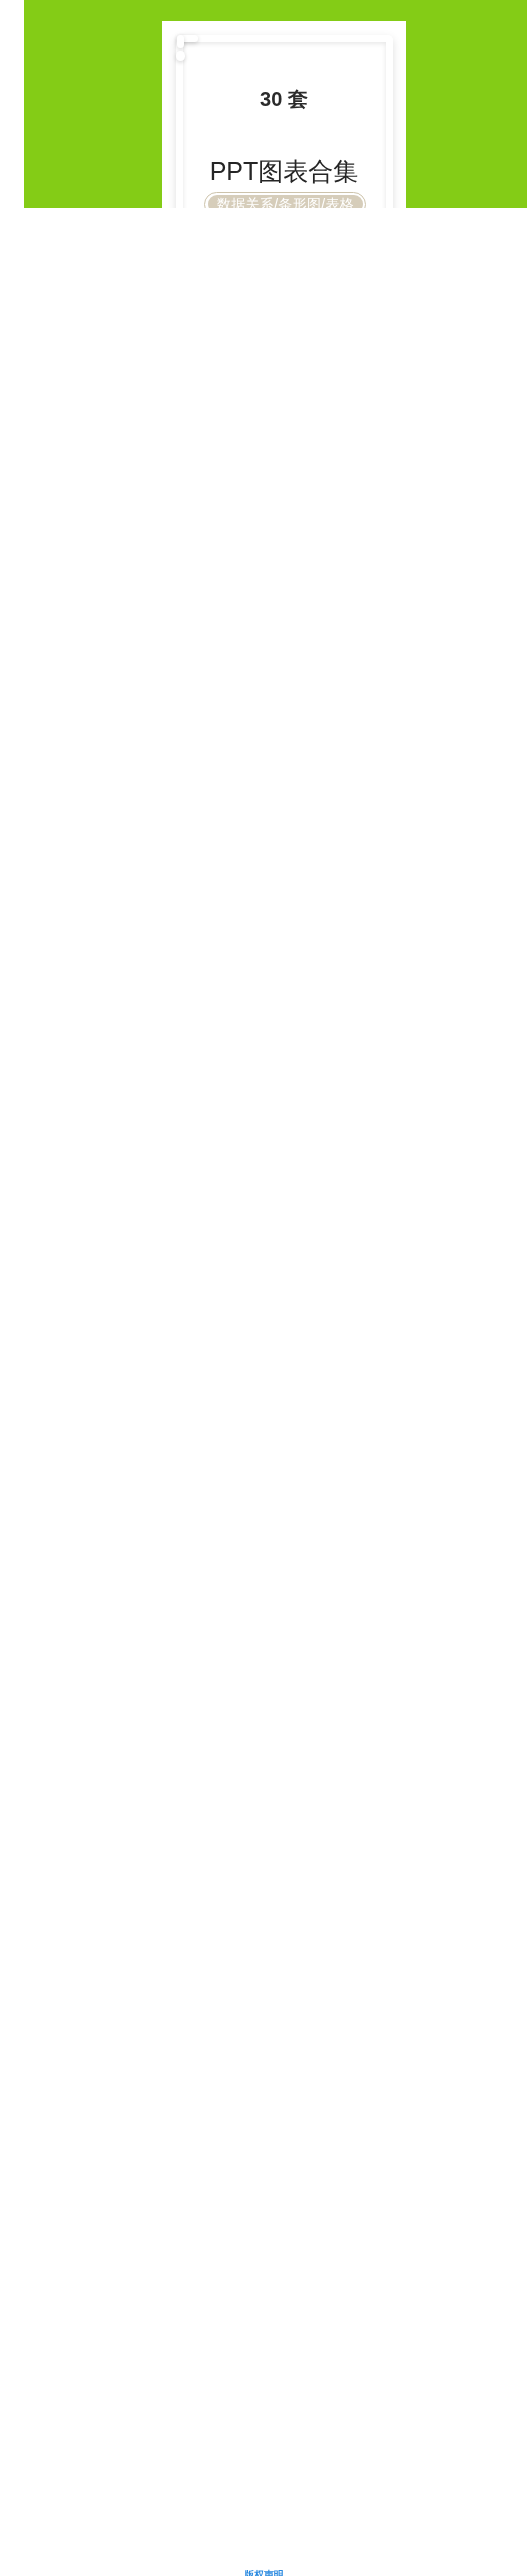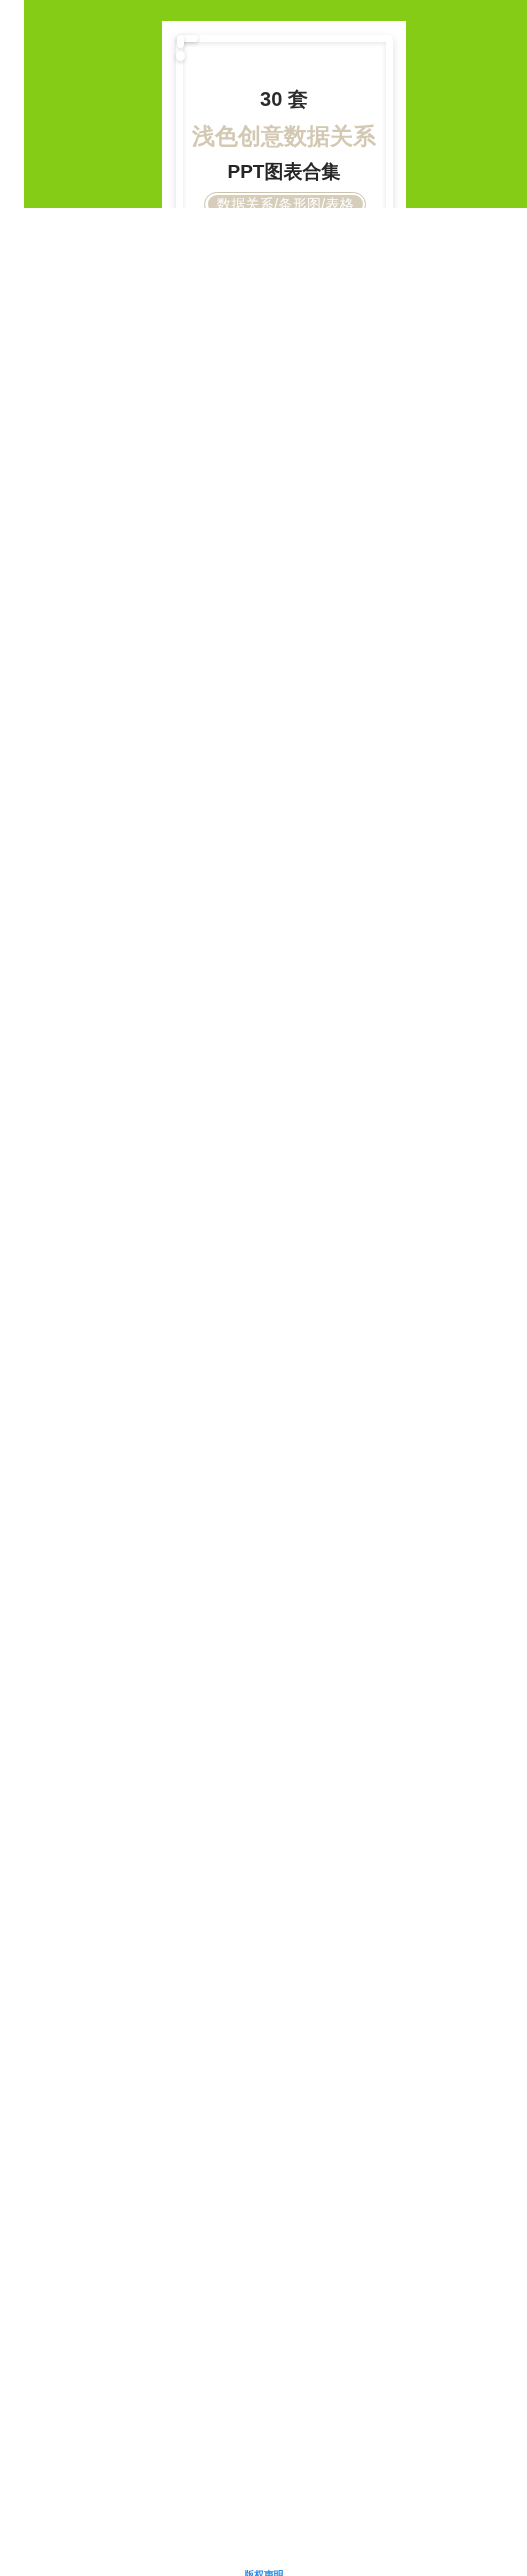--- a/index.html
+++ b/index.html
@@ -7,41 +7,40 @@
   .page{position:relative;width:528px;height:2811px;overflow:hidden;background:#fff;}
 
   
   .hero{position:absolute;left:0;top:0;width:528px;height:208px;background:#84cc16;overflow:hidden;margin-left:24px;}
   .hero-center{position:absolute;left:138px;top:20.6px;width:244px;height:252px;background:#fff;overflow:hidden;}
   .frame{position:absolute;left:14px;top:14px;width:217px;height:222px;border:7.7px solid #fff;border-radius:5.2px;box-sizing:border-box;
          box-shadow:0 3.6px 8.8px rgba(0,0,0,.13), inset 0 1.5px 5.7px rgba(0,0,0,.10);}
   .deco{position:absolute;background:#fff;box-shadow:0 1.5px 4.1px rgba(0,0,0,.16);}
   .h-t1{position:absolute;left:0;width:244px;top:67px;text-align:center;font-size:20px;line-height:23px;font-weight:bold;color:#2b2b2b;}
   .h-t2{position:absolute;left:0;width:244px;top:103px;text-align:center;font-size:23px;line-height:25px;font-weight:bold;color:#d3c9b2;}
-  .h-t3{position:absolute;left:0;width:244px;top:136px;text-align:center;font-size:19px;line-height:29px;font-weight:bold;color:#252525;}
+  .h-t3{position:absolute;left:0;width:244px;top:136px;text-align:center;font-size:25px;line-height:29px;font-weight:normal;color:#252525;}
   .h-pill-o{position:absolute;left:42px;top:171px;width:162px;height:25px;border:0.7px solid #cdc3ab;border-radius:13px;box-sizing:border-box;}
   .h-pill-i{position:absolute;left:46px;top:174px;width:155px;height:18.5px;background:#d6cdba;border-radius:9.3px;color:#fff;font-size:14px;line-height:18.5px;text-align:center;letter-spacing:0.3px;}
 
   
   .foot{position:absolute;left:0;top:2555px;width:528px;height:256px;background:#fff;}
   .fh{position:absolute;left:0;top:14.4px;width:528px;text-align:center;font-size:9.8px;color:#2b8ae0;font-weight:bold;}
 </style>
 </head>
 <body>
 
 <div class="page">
 
   <div class="hero">
     <div class="hero-center">
       <div class="frame"></div>
       <div class="deco" style="left:15px;top:14px;width:20.6px;height:7.7px;border-radius:4.1px;"></div>
       <div class="deco" style="left:15px;top:14px;width:7.2px;height:13.4px;border-radius:3.6px;"></div>
       <div class="deco" style="left:14px;top:30px;width:8.8px;height:10.8px;border-radius:4.6px;"></div>
       <div class="h-t1">30 套</div>
-      <div class="h-t2">浅色创意数据关系</div>
       <div class="h-t3">PPT图表合集</div>
       <div class="h-pill-o"></div>
       <div class="h-pill-i">数据关系/条形图/表格</div>
     </div>
 
   </div>
 
   <div class="foot">
     <div class="fh">版权声明</div>
 

